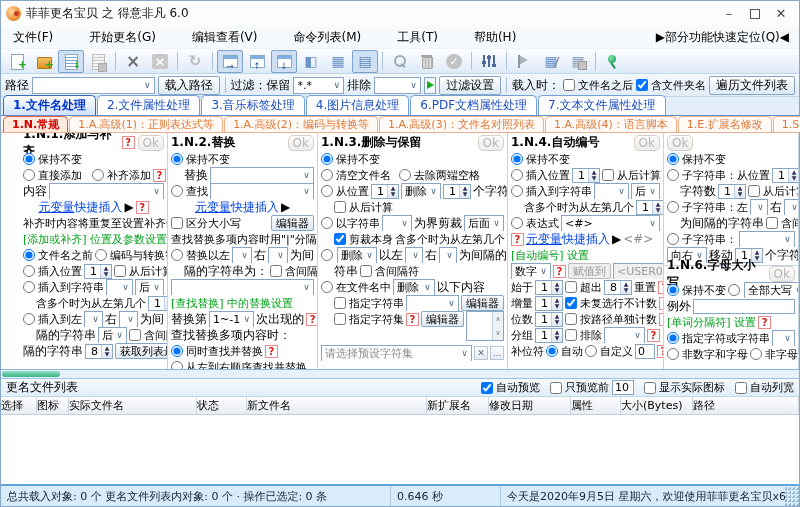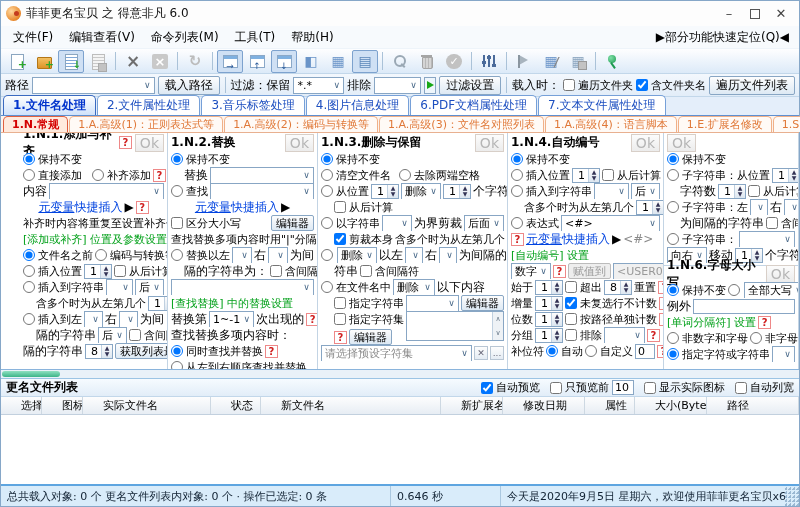--- a/index.html
+++ b/index.html
@@ -11,21 +11,21 @@
   .titlebar { height:25px; background:#fdfdfd; display:flex; align-items:center; padding:0 5px; gap:5px; flex:0 0 auto; }
   .appicon { width:15px; height:15px; border-radius:50%; background:radial-gradient(circle at 35% 35%, #ffd9a0, #e8872a 70%, #b05a10); position:relative; }
   .appicon::after { content:""; position:absolute; right:2px; top:5px; width:5px; height:5px; border-radius:50%; background:#c43c1e; }
   .apptitle { font-size:12px; color:#111; }
   .wbtns { margin-left:auto; display:flex; gap:14px; padding-right:6px; color:#444; }
   .wb { width:14px; text-align:center; font-size:13px; line-height:15px; cursor:default; }
   .wmin::before { content:"–"; } .wclose::before { content:"✕"; }
   .wmax { border:1px solid #555; width:10px; height:10px; margin-top:3px; }
 
   
-  .menubar { height:22px; background:#f7fafd; display:flex; align-items:center; padding:0 4px; flex:0 0 auto; }
+  .menubar { height:22px; background:#f7fafd; display:flex; align-items:center; padding:0 4px; flex:0 0 auto;gap:20px; }
   .mi { padding:2px 8px; }
   .mi-quick { margin-left:auto; padding:2px 6px; }
 
   
   .toolbar { height:26px; background:linear-gradient(#fefeff,#dceaf8); border-top:1px solid #eef4fa; border-bottom:1px solid #c2d7ea; display:flex; align-items:center; padding:0 3px; gap:1px; flex:0 0 auto; }
   .tbtn { width:26px; height:23px; display:flex; align-items:center; justify-content:center; border:1px solid transparent; border-radius:2px; }
   .tbtn.pressed { border:1px solid #7da2ce; background:#cfe0f4; }
   .tsep { width:1px; height:18px; background:#aac2d8; margin:0 3px; }
   .ic { position:relative; width:18px; height:17px; display:inline-block; text-align:center; line-height:17px; }
   .i-page::before { content:""; position:absolute; left:3px; top:1px; width:11px; height:14px; background:#fff; border:1px solid #8ba6c0; }
@@ -83,52 +83,52 @@
   .tabs2 { height:17px; background:#fdf3ec; display:flex; align-items:flex-end; padding:1px 2px 0 2px; border-bottom:1px solid #e8b090; flex:0 0 auto; }
   .t2 { flex:0 0 auto; padding:0 8px; margin-right:1px; border:1px solid #f0b088; border-bottom:none; border-radius:5px 5px 0 0; background:#fffaf6; color:#e07838; font-size:11px; }
   .t2.sel { color:#d40000; font-weight:bold; background:#ffeadd; border-color:#e06040; }
 
   
   .panels { flex:0 0 237px; display:flex; background:#fff; overflow:hidden; border-bottom:1px solid #8ab4dc;padding-left:19px; }
   .panel { border-right:1px solid #c3d4e4; padding-top:1px; overflow:hidden; }
   .p1 { flex:0 0 148px; } .p2 { flex:0 0 150px; } .p3 { flex:0 0 190px; } .p4 { flex:0 0 156px; } .p5c { flex:1; }
   .phead { height:17px; display:flex; align-items:center; padding:0 3px; gap:3px; }
   .ptitle { font-weight:bold; font-size:12px; flex:1; }
-  .okbtn { font-size:14px; color:#b5b5b5; border:1px solid #d8cfc8; border-radius:0; padding:0 4px; background:linear-gradient(#fcfcfc,#ececec);text-align:center; }
+  .okbtn { font-size:12px; color:#b5b5b5; border:1px solid #d8cfc8; border-radius:5px; padding:0 4px; background:linear-gradient(#fcfcfc,#ececec);text-align:center; }
   .qb { display:inline-flex; align-items:center; justify-content:center; width:13px; height:13px; border:1px solid #e88; color:#d02020; background:#fff; font-size:10px; font-weight:bold; flex:0 0 auto; }
   .row { display:flex; align-items:center; gap:2px; padding:0 3px; height:16px; white-space:nowrap; overflow:hidden; font-size:12px; }
   .row.ind { padding-left:16px; }
   .row.ctr { justify-content:center; }
   .grn { color:#00a018; }
   .lnk { color:#0043e0; }
   .lnk .u { text-decoration:underline; }
   .sm { font-size:11px; }
   .gray { color:#8a8a8a; }
   .spin { display:inline-flex; border:1px solid #88a6c4; background:#fff; height:15px; flex:0 0 auto; }
   .spin .v { padding:0 3px; min-width:15px; text-align:right; font-size:11px; line-height:13px; }
   .spin .ud { display:flex; flex-direction:column; width:11px; border-left:1px solid #c0d0e0; font-size:6px; line-height:6px; align-items:center; justify-content:center; color:#335; background:linear-gradient(#fdfdfd,#dce6f0); }
   .spin .ud::before { content:"▲"; } .spin .ud::after { content:"▼"; }
   .w30 { width:32px; } .w40 { width:42px; } .w52 { width:54px; } .fx { flex:1; }
   .mbtn { height:16px; padding:0 4px; font-size:11px; }
   .tin { border:1px solid #88a6c4; height:15px; width:26px; font-size:11px; padding:0 2px; font-family:inherit; }
   .mini-ta { flex:1; height:30px; border:1px solid #88a6c4; background:#fff; position:relative; }
   .mini-ta::after { content:"∧\A∨"; white-space:pre; position:absolute; right:0; top:0; bottom:0; width:10px; font-size:7px; line-height:14px; text-align:center; color:#678; background:#eef2f6; border-left:1px solid #c0d0e0; }
   .tallrow { height:34px !important; align-items:flex-start !important; }
-  .stack { display:flex; flex-direction:column; gap:2px; }
+  .stack { display:flex; flex-direction:row; gap:2px; }
   .srow { display:flex; align-items:center; gap:2px; height:16px; white-space:nowrap; }
   .xbtn { width:14px; height:14px; border:1px solid #b8c6d4; display:inline-flex; align-items:center; justify-content:center; font-size:9px; color:#667; background:linear-gradient(#fdfdfd,#e4ecf4); }
 
   
   .hscroll { flex:0 0 9px; background:#e9f1f8; border-bottom:1px solid #9cc4e4; position:relative; }
   .hthumb { position:absolute; left:1px; top:1px; width:58px; height:6px; border-radius:3px; background:linear-gradient(#8fe0c0,#3cb488); }
   .listbar { flex:0 0 17px; background:linear-gradient(#f6fbff,#e2edf8); display:flex; align-items:center; padding:0 5px; gap:10px; border-bottom:1px solid #c2d7ea; white-space:nowrap; }
-  .listbar .ttl { font-weight:bold; flex:1; }
+  .listbar .ttl { font-weight:normal; flex:1; }
   .lchk { display:flex; align-items:center; font-size:11px; gap:1px; }
   .thead { flex:0 0 17px; display:flex; background:linear-gradient(#fdfdfd,#e7edf4); border-bottom:1px solid #c2d0de; font-size:11px; }
-  .th { border-right:1px solid #cdd8e2; padding:1px 20px; overflow:hidden; white-space:nowrap; }
+  .th { border-right:1px solid #cdd8e2; padding:1px 0; overflow:hidden; white-space:nowrap; }
   .tbody { flex:1; background:#fff; border-bottom:2px solid #5ea5e0; }
 
   
   .statusbar { flex:0 0 20px; background:#d9ecfa; display:flex; align-items:center; font-size:11px; color:#123; }
   .sseg { padding:0 6px; border-right:1px solid #aac8e0; height:100%; display:flex; align-items:center; white-space:nowrap; overflow:hidden; }
   .s1 { flex:0 0 390px; } .s2 { flex:0 0 110px; } .s3 { flex:1; border-right:none; }
   .grip { flex:0 0 14px; height:100%; background:
     linear-gradient(135deg, transparent 50%, #9ab8d2 50%) ;
     background-size:4px 4px; background-position:right bottom; background-repeat:repeat; }
 </style>
@@ -142,20 +142,21 @@
     <span class="apptitle">菲菲更名宝贝 之 得意非凡 6.0</span>
     <span class="wbtns">
       <span class="wb wmin"></span>
       <span class="wb wmax"></span>
       <span class="wb wclose"></span>
     </span>
   </div>
 
   <div class="menubar">
     <span class="mi">文件(F)</span>
+    <span class="mi">开始更名(G)</span>
     <span class="mi">编辑查看(V)</span>
     <span class="mi">命令列表(M)</span>
     <span class="mi">工具(T)</span>
     <span class="mi">帮助(H)</span>
     <span class="mi mi-quick">▶部分功能快速定位(Q)◀</span>
   </div>
 
   <div class="toolbar">
     <span class="tbtn">
         <i class="ic i-page"></i>
@@ -246,21 +247,21 @@
     <span class="combo" style="width:70px">
         <span class="tx"></span>
         <i class="ar"></i>
       </span>
     <span class="playbtn"></span>
     <span class="btn">过滤设置</span>
     <span class="psep"></span>
     <span>载入时：</span>
     <label class="lchk">
         <input type="checkbox" style="">
-        <span>遍历文件夹</span>
+        <span>文件名之后</span>
       </label>
     <label class="lchk">
         <input type="checkbox" checked="" style="">
         <span>含文件夹名</span>
       </label>
     <span class="btn" style="margin-left:auto">遍历文件列表</span>
   </div>
 
   <div class="tabs1">
     <span class="t1 sel">1.文件名处理</span>
@@ -879,37 +880,37 @@
       <div class="row">
           <span>例外</span>
           <input class="tin fx" style="">
         </div>
       <div class="row">
           <span class="grn sm">[单词分隔符] 设置</span>
           <span class="qb">?</span>
         </div>
       <div class="row">
           <label class="lchk">
+            <input type="radio" name="p6s" checked="" style="">
+            <span>指定字符或字符串</span>
+          </label>
+          <span class="combo fx">
+            <span class="tx"></span>
+            <i class="ar"></i>
+          </span>
+        </div>
+      <div class="row">
+          <label class="lchk">
             <input type="radio" name="p6s" style="">
             <span>非数字和字母</span>
           </label>
           <label class="lchk">
             <input type="radio" name="p6s" style="">
             <span>非字母</span>
           </label>
-        </div>
-      <div class="row">
-          <label class="lchk">
-            <input type="radio" name="p6s" checked="" style="">
-            <span>指定字符或字符串</span>
-          </label>
-          <span class="combo fx">
-            <span class="tx"></span>
-            <i class="ar"></i>
-          </span>
         </div>
     </div>
   </div>
 
   <div class="hscroll">
       <span class="hthumb"></span>
     </div>
 
   <div class="listbar">
     <span class="ttl">更名文件列表</span>

